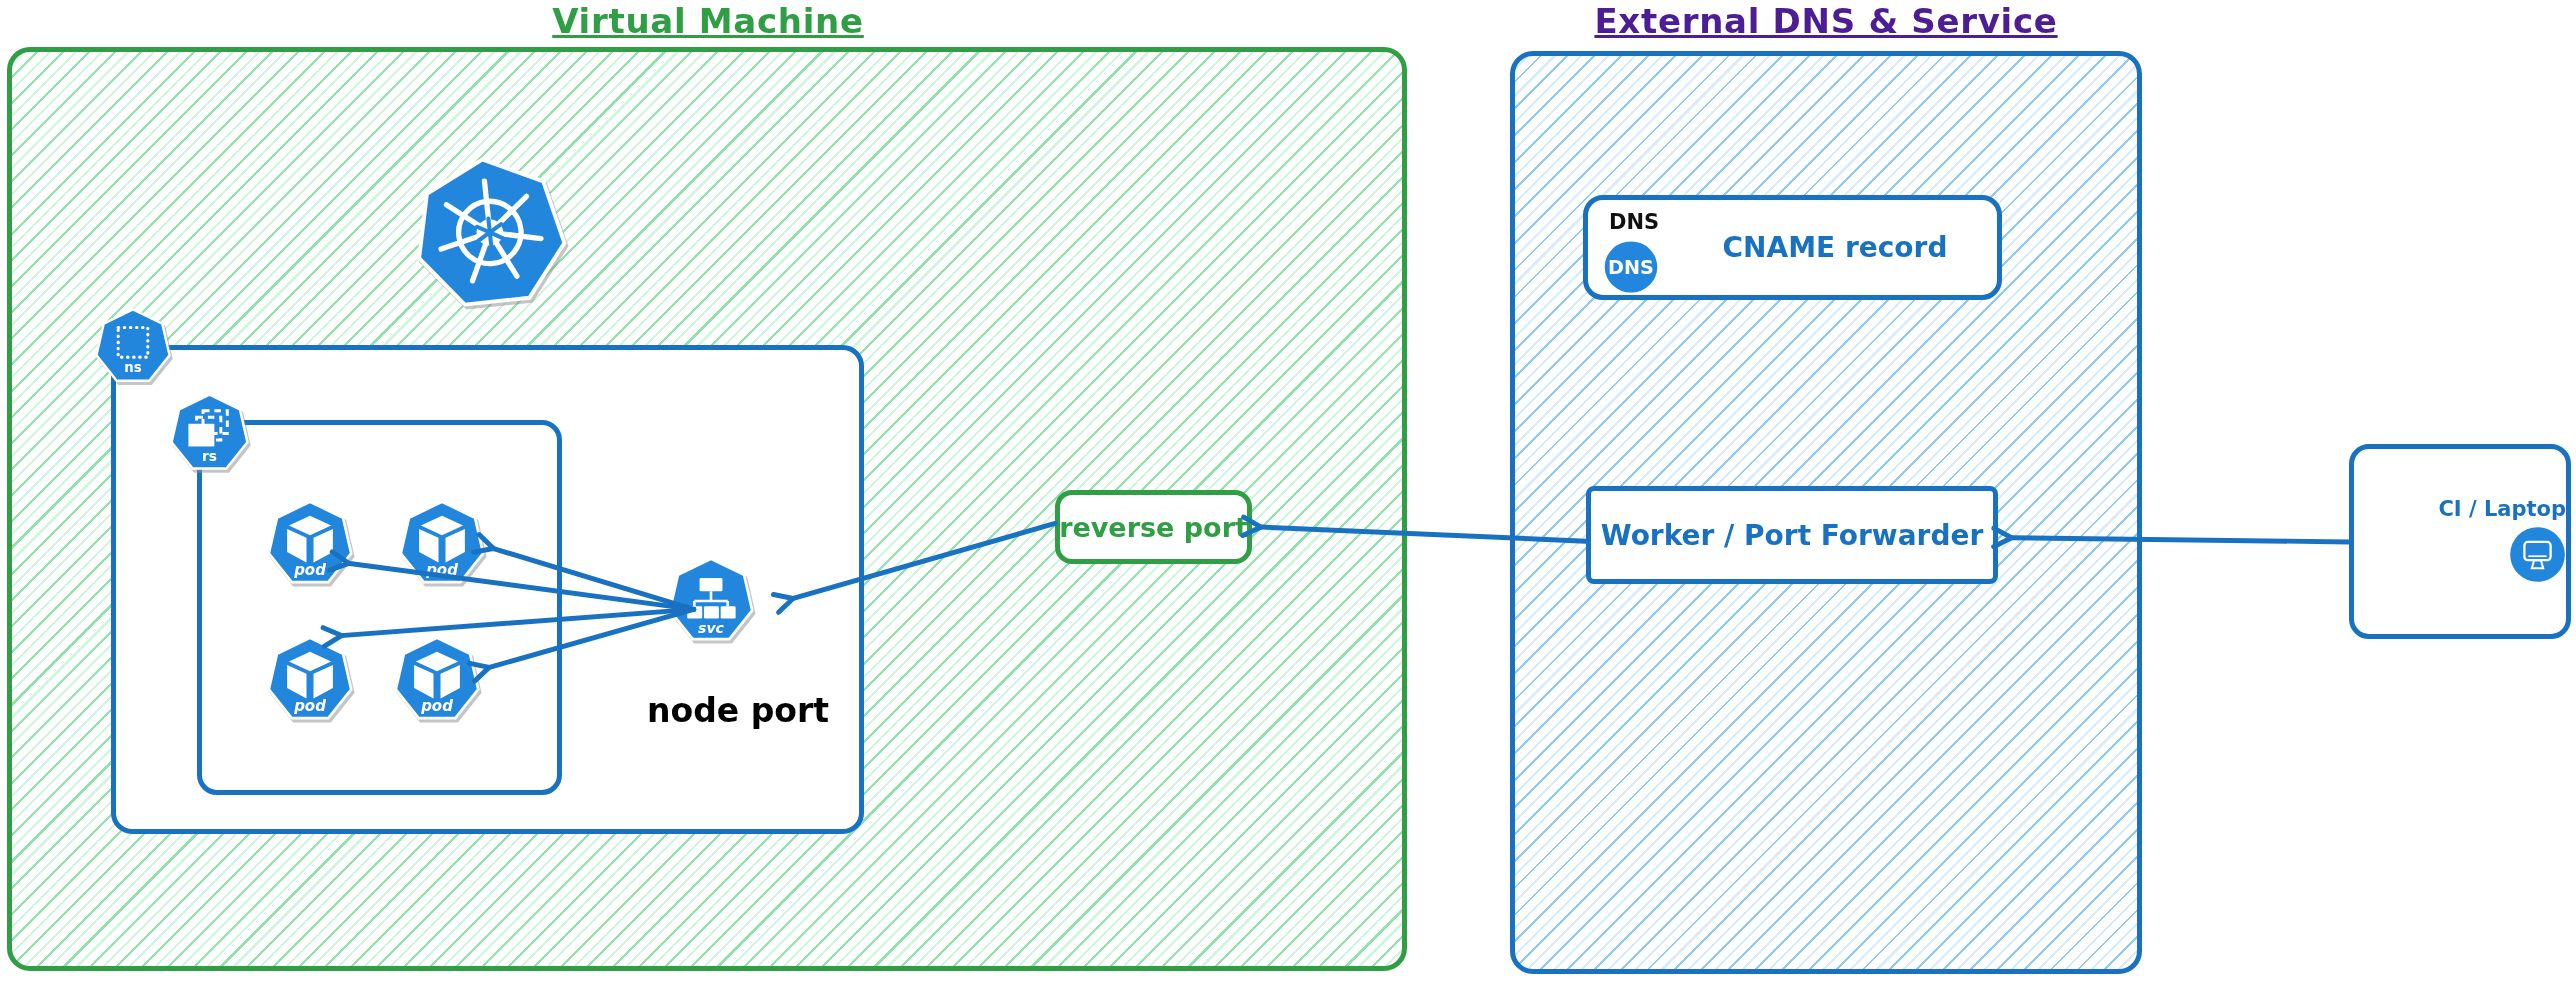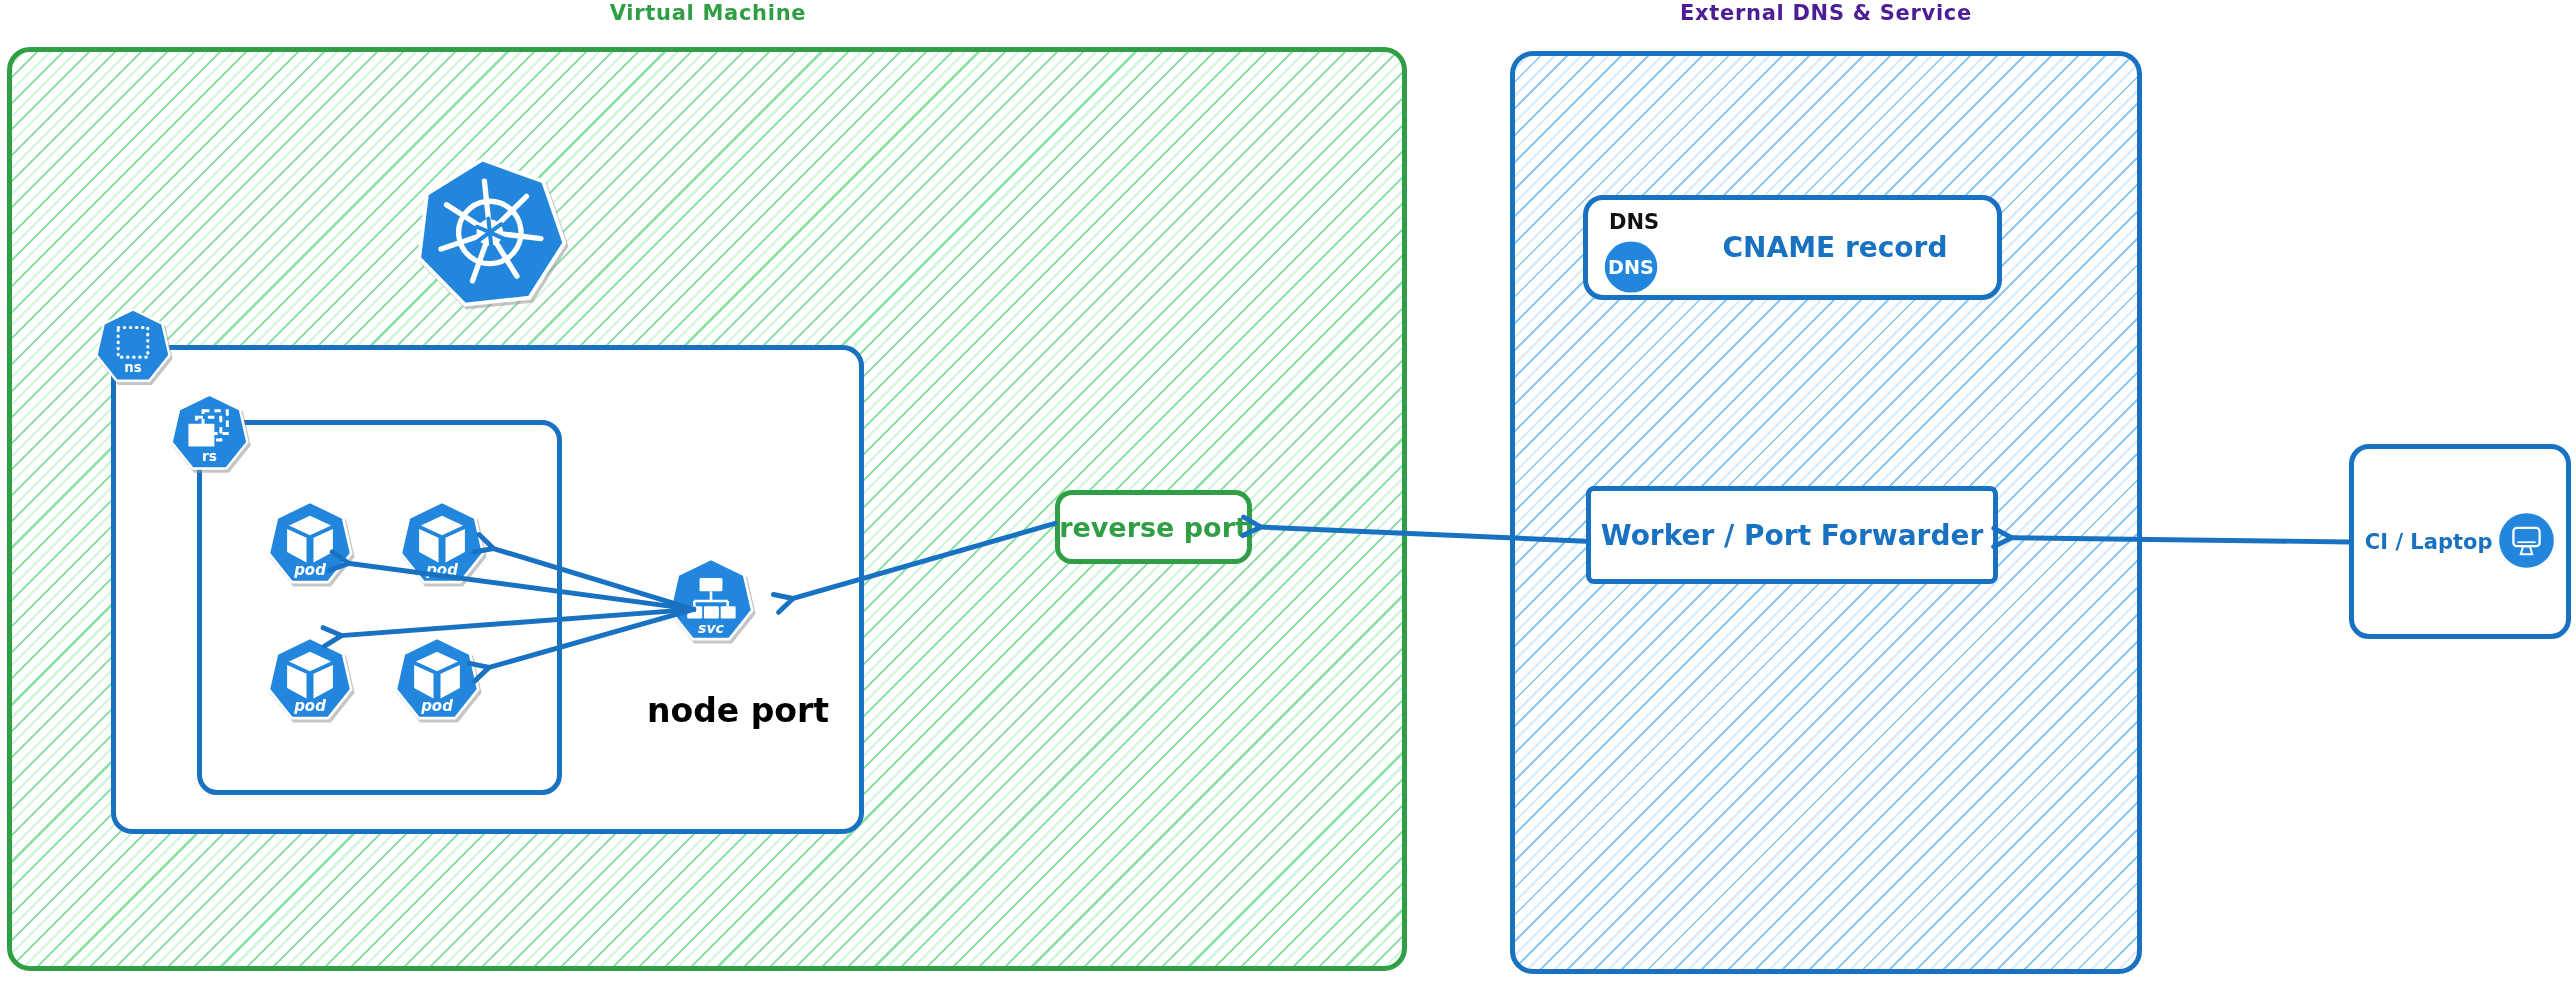--- a/index.html
+++ b/index.html
@@ -20,24 +20,24 @@
     background:
       repeating-linear-gradient(135deg, transparent 0px, transparent 7.8px, #d8ecfd 7.8px, #d8ecfd 10px,
         transparent 10px, transparent 17px, #8ecaf7 17px, #8ecaf7 19px);
   }
   .ns-box{left:111px;top:345px;width:753px;height:489px;border:5.7px solid #1971c2;border-radius:21px;background:#ffffff;}
   .rs-box{left:197px;top:420px;width:365px;height:375px;border:5px solid #1971c2;border-radius:20px;background:#ffffff;}
   
   .card{position:absolute;box-sizing:border-box;background:#fff;display:flex;align-items:center;justify-content:center;}
   .dns-card{left:1583px;top:195px;width:419px;height:105px;border:5px solid #1971c2;border-radius:20px;}
   .worker-card{left:1586px;top:486px;width:412px;height:98px;border:5px solid #1971c2;border-radius:8px;text-align:right;}
-  .ci-card{left:2349px;top:444px;width:222px;height:195px;border:5px solid #1971c2;border-radius:20px;flex-direction:row;gap:5.7px;}
+  .ci-card{left:2349px;top:444px;width:222px;height:195px;border:5px solid #1971c2;border-radius:20px;flex-direction:column;gap:5.7px;align-items:flex-end;}
   .rp-card{left:1055px;top:490px;width:197px;height:74px;border:5px solid #2f9e44;border-radius:17px;}
   
-  .title{position:absolute;font-weight:700;font-size:21px;letter-spacing:0.7px;white-space:nowrap;transform:translateX(-50%);}
+  .title{position:absolute;font-weight:700;font-size:34px;letter-spacing:0.7px;white-space:nowrap;transform:translateX(-50%);text-decoration:underline;}
   .green-t{color:#2f9e44;}
   .blue-t{color:#4c1d95;}
   .worker-label,.cname-label{color:#1971c2;font-weight:700;font-size:28px;white-space:nowrap;}
   .rp-label{color:#2f9e44;font-weight:700;font-size:27px;white-space:nowrap;}
   .ci-label{color:#1971c2;font-weight:700;font-size:21px;white-space:nowrap;}
   .dns-tag{position:absolute;left:21px;top:10px;color:#111;font-weight:700;font-size:21px;}
   .node-port{position:absolute;left:738px;top:691px;transform:translateX(-50%);color:#000000;font-weight:700;font-size:33px;white-space:nowrap;}
   
   .icon{position:absolute;filter:drop-shadow(2.8px 3.6px 0 rgba(150,150,150,0.55));}
   .arrows{position:absolute;left:0;top:0;width:2576px;height:983px;pointer-events:none;}

